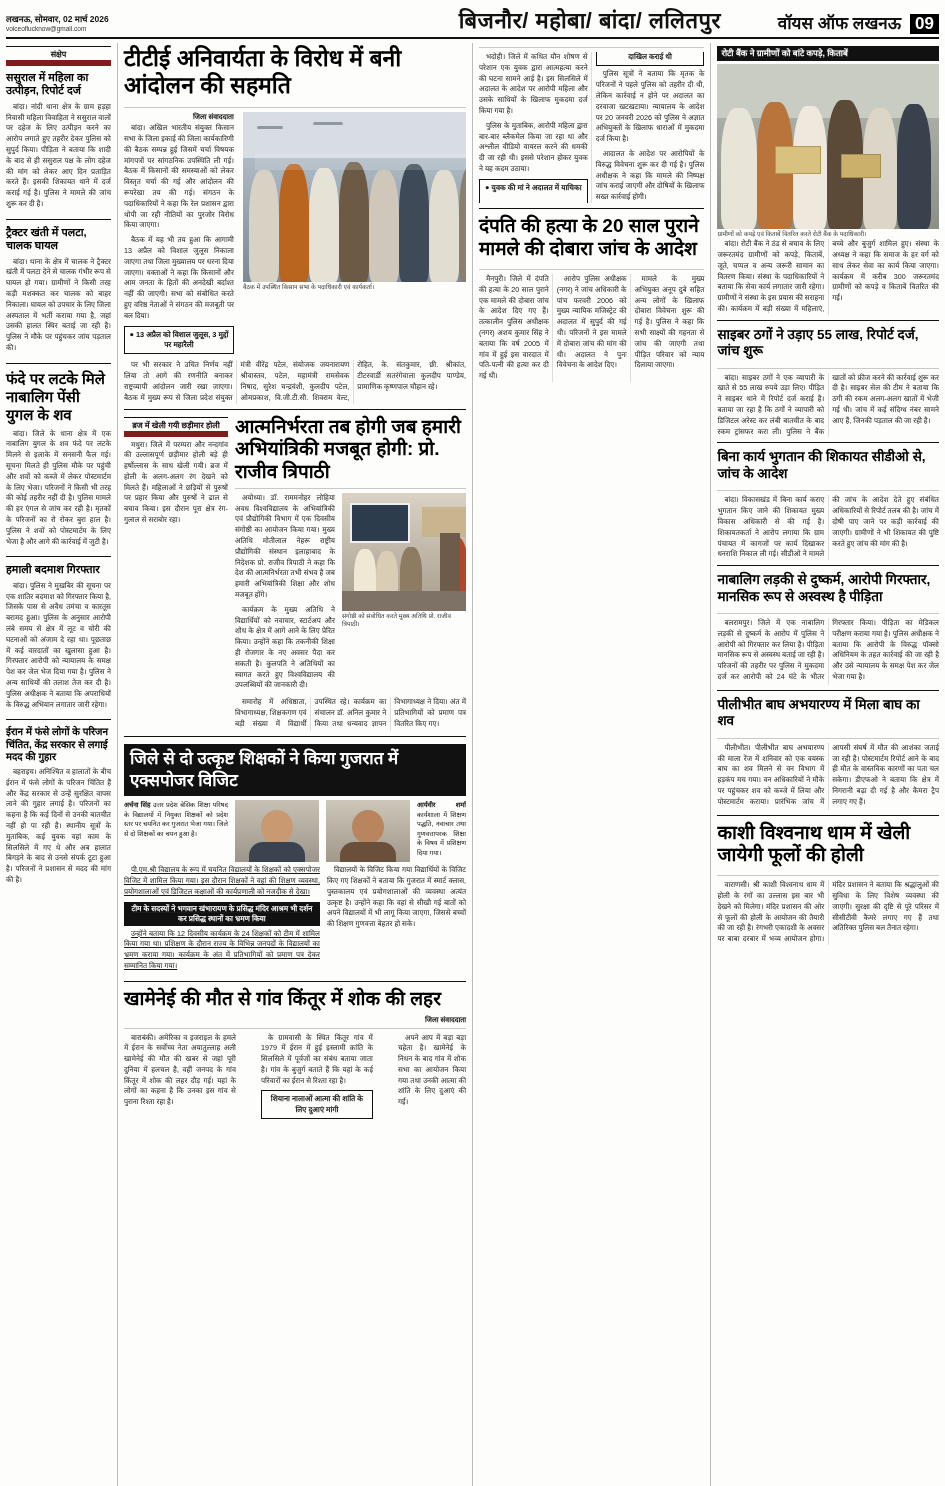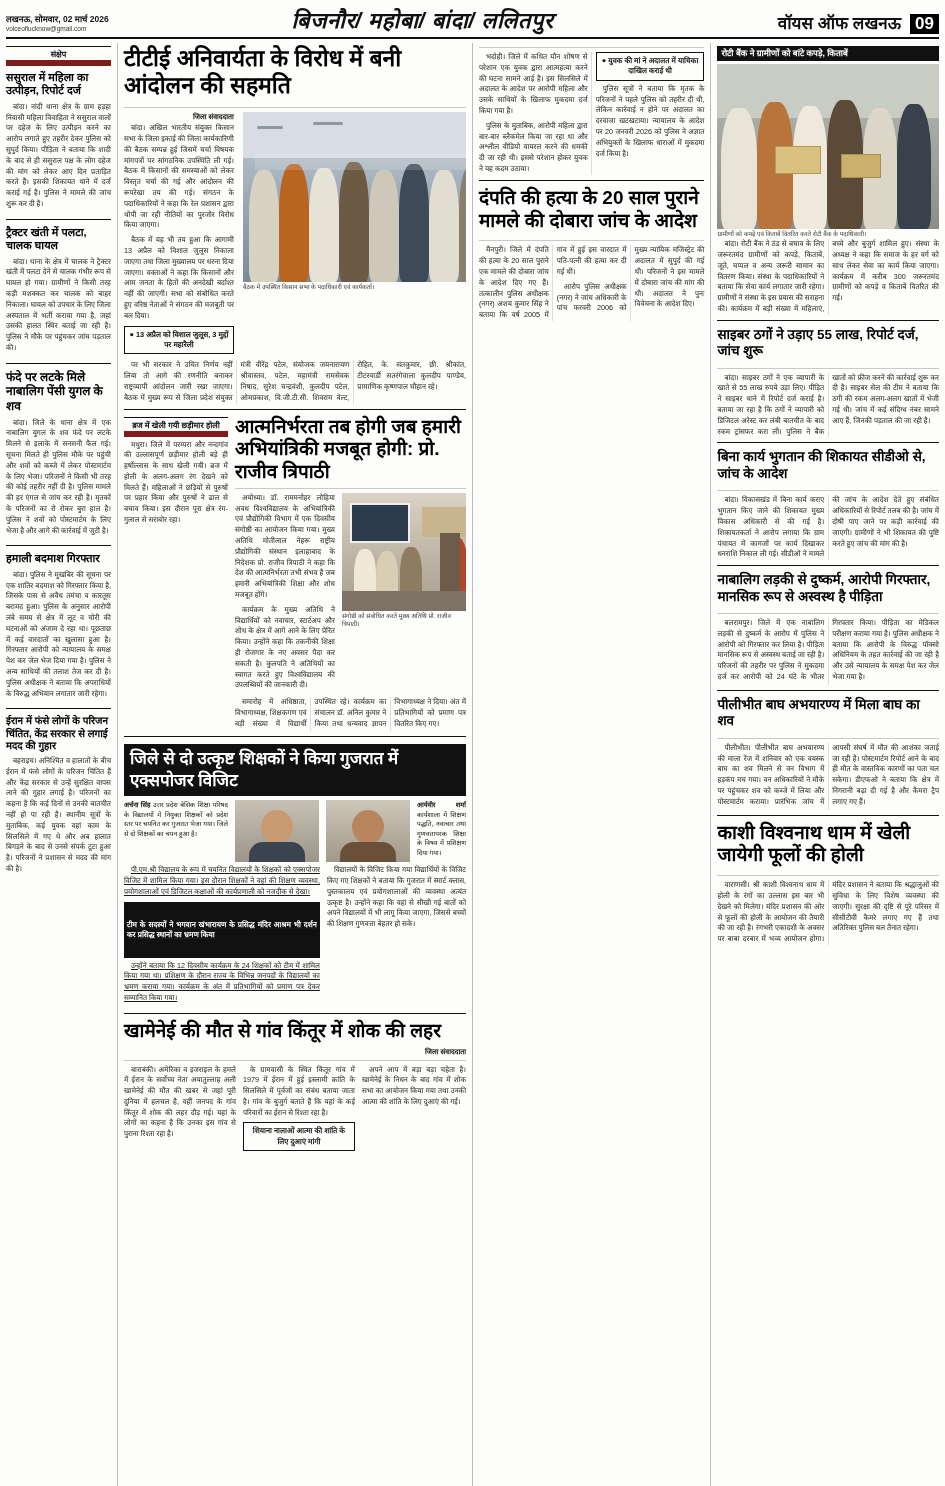--- a/index.html
+++ b/index.html
@@ -11,21 +11,21 @@
     color: #111;
     overflow: hidden;
   }
   .page { width:945px; height:1486px; position:relative; padding:4px 6px; }
 
   
   .masthead { display:flex; align-items:flex-end; border-bottom:2px solid #111; padding-bottom:3px; }
   .mast-left { width:118px; font-size:8px; line-height:1.35; }
   .mast-left .date { font-weight:bold; font-size:8.5px; }
   .mast-left .mail { font-size:6.5px; color:#333; }
-  .mast-center { flex:1; text-align:center;font-style:italic; }
+  .mast-center { flex:1; text-align:right; }
   .mast-center .edition {
     font-size:22px; font-weight:bold; letter-spacing:.5px;
   }
   .mast-right { width:218px; text-align:right; display:flex; align-items:flex-end; justify-content:flex-end; gap:9px; }
   .mast-right .brand { font-size:17px; font-weight:bold; }
   .mast-right .pageno {
     background:#000000; color:#fff; font-size:17px; font-weight:bold;
     padding:0 5px; line-height:1.15;
   }
 
@@ -78,21 +78,21 @@
   .ph-people { background:#8d97a0; }
   .ph-hall  { background:#9aa6b2; }
   .fig { position:absolute; border-radius:40% 40% 12% 12%; }
   .portrait-box { width:84px; }
   .portrait-img { width:84px; height:62px; background:#b3aea4; position:relative; overflow:hidden; }
   .ptext { font-size:6.6px; line-height:1.45; text-align:justify; }
   .pname { font-size:6.6px; font-weight:bold; }
 
   .blackbar {
     background:#111; color:#fff; font-size:7.4px; font-weight:bold;
-    padding:18px 3px; line-height:1.35; margin:3px 0;
+    text-align:center; padding:2px 3px; line-height:1.35; margin:3px 0;
   }
 </style>
 </head>
 <body>
 
 <div class="page">
 
   <div class="masthead">
     <div class="mast-left">
       <div class="date">लखनऊ, सोमवार, 02 मार्च 2026</div>
@@ -117,21 +117,21 @@
           <p>बांदा। नांदी थाना क्षेत्र के ग्राम हड़हा निवासी महिला विवाहिता ने ससुराल वालों पर दहेज के लिए उत्पीड़न करने का आरोप लगाते हुए तहरीर देकर पुलिस को सुपुर्द किया। पीड़िता ने बताया कि शादी के बाद से ही ससुराल पक्ष के लोग दहेज की मांग को लेकर आए दिन प्रताड़ित करते हैं। इसकी शिकायत थाने में दर्ज कराई गई है। पुलिस ने मामले की जांच शुरू कर दी है।</p>
         </div>
       <div class="rulel"></div>
 
       <h2 class="head" style="font-size:11px">ट्रैक्टर खंती में पलटा, चालक घायल</h2>
       <div class="hl">
           <p>बांदा। थाना के क्षेत्र में चालक ने ट्रैक्टर खंती में पलटा देने से चालक गंभीर रूप से घायल हो गया। ग्रामीणों ने किसी तरह कड़ी मशक्कत कर चालक को बाहर निकाला। घायल को उपचार के लिए जिला अस्पताल में भर्ती कराया गया है, जहां उसकी हालत स्थिर बताई जा रही है। पुलिस ने मौके पर पहुंचकर जांच पड़ताल की।</p>
         </div>
       <div class="rulel"></div>
 
-      <h2 class="head" style="font-size:12px">फंदे पर लटके मिले नाबालिग पेंसी युगल के शव</h2>
+      <h2 class="head" style="font-size:15px">फंदे पर लटके मिले नाबालिग पेंसी युगल के शव</h2>
       <div class="hl">
           <p>बांदा। जिले के थाना क्षेत्र में एक नाबालिग युगल के शव फंदे पर लटके मिलने से इलाके में सनसनी फैल गई। सूचना मिलते ही पुलिस मौके पर पहुंची और शवों को कब्जे में लेकर पोस्टमार्टम के लिए भेजा। परिजनों ने किसी भी तरह की कोई तहरीर नहीं दी है। पुलिस मामले की हर एंगल से जांच कर रही है। मृतकों के परिजनों का रो रोकर बुरा हाल है। पुलिस ने शवों को पोस्टमार्टम के लिए भेजा है और आगे की कार्रवाई में जुटी है।</p>
         </div>
       <div class="rulel"></div>
 
       <h2 class="head" style="font-size:11px">हमाली बदमाश गिरफ्तार</h2>
       <div class="hl">
           <p>बांदा। पुलिस ने मुखबिर की सूचना पर एक शातिर बदमाश को गिरफ्तार किया है, जिसके पास से अवैध तमंचा व कारतूस बरामद हुआ। पुलिस के अनुसार आरोपी लंबे समय से क्षेत्र में लूट व चोरी की घटनाओं को अंजाम दे रहा था। पूछताछ में कई वारदातों का खुलासा हुआ है। गिरफ्तार आरोपी को न्यायालय के समक्ष पेश कर जेल भेज दिया गया है। पुलिस ने अन्य साथियों की तलाश तेज कर दी है। पुलिस अधीक्षक ने बताया कि अपराधियों के विरुद्ध अभियान लगातार जारी रहेगा।</p>
         </div>
       <div class="rulel"></div>
@@ -259,21 +259,21 @@
           </div>
         </div>
       </div>
 
       <div class="rulel"></div>
 
       <div>
         <h2 class="head big">खामेनेई की मौत से गांव किंतूर में शोक की लहर</h2>
         <div class="byline">जिला संवाददाता</div>
         <div class="rulethin"></div>
-        <div style="display:flex;gap:7px;" class="hl">
+        <div style="display:flex;gap:25px;" class="hl">
           <div style="width:112px;">
               <p>बाराबंकी। अमेरिका व इजराइल के हमले में ईरान के सर्वोच्च नेता अयातुल्लाह अली खामेनेई की मौत की खबर से जहां पूरी दुनिया में हलचल है, वहीं जनपद के गांव किंतूर में शोक की लहर दौड़ गई। यहां के लोगों का कहना है कि उनका इस गांव से पुराना रिश्ता रहा है।</p>
             </div>
           <div style="width:112px;">
             <p>के ग्रामवासी के स्थित किंतूर गांव में 1979 में ईरान में हुई इस्लामी क्रांति के सिलसिले में पूर्वजों का संबंध बताया जाता है। गांव के बुजुर्ग बताते हैं कि यहां के कई परिवारों का ईरान से रिश्ता रहा है।</p>
             <div class="boxnote">शियाना नालाओं आत्मा की शांति के लिए दुआएं मांगी</div>
           </div>
           <div style="flex:1;">
               <p>अपने आप में बड़ा बड़ा चहेता है। खामेनेई के निधन के बाद गांव में शोक सभा का आयोजन किया गया तथा उनकी आत्मा की शांति के लिए दुआएं की गईं।</p>
             </div>
@@ -283,29 +283,31 @@
 
     <div class="vrule"></div>
 
     <div class="col c3">
       <div class="rulethin"></div>
       <div class="hl cols2">
         <p>भदोही। जिले में कथित यौन शोषण से परेशान एक युवक द्वारा आत्महत्या करने की घटना सामने आई है। इस सिलसिले में अदालत के आदेश पर आरोपी महिला और उसके साथियों के खिलाफ मुकदमा दर्ज किया गया है।</p>
         <p>पुलिस के मुताबिक, आरोपी महिला द्वारा बार-बार ब्लैकमेल किया जा रहा था और अश्लील वीडियो वायरल करने की धमकी दी जा रही थी। इससे परेशान होकर युवक ने यह कदम उठाया।</p>
         <div class="boxnote">● युवक की मां ने अदालत में याचिका दाखिल कराई थी</div>
         <p>पुलिस सूत्रों ने बताया कि मृतक के परिजनों ने पहले पुलिस को तहरीर दी थी, लेकिन कार्रवाई न होने पर अदालत का दरवाजा खटखटाया। न्यायालय के आदेश पर 20 जनवरी 2026 को पुलिस ने अज्ञात अभियुक्तों के खिलाफ धाराओं में मुकदमा दर्ज किया है।</p>
+        <p>आदालत के आदेश पर आरोपियों के विरुद्ध विवेचना शुरू कर दी गई है। पुलिस अधीक्षक ने कहा कि मामले की निष्पक्ष जांच कराई जाएगी और दोषियों के खिलाफ सख्त कार्रवाई होगी।</p>
       </div>
 
       <div class="rulel"></div>
 
       <h2 class="head big center">दंपति की हत्या के 20 साल पुराने मामले की दोबारा जांच के आदेश</h2>
       <div class="rulethin"></div>
       <div class="hl cols3">
         <p>मैनपुरी। जिले में दंपति की हत्या के 20 साल पुराने एक मामले की दोबारा जांच के आदेश दिए गए हैं। तत्कालीन पुलिस अधीक्षक (नगर) अशय कुमार सिंह ने बताया कि वर्ष 2005 में गांव में हुई इस वारदात में पति-पत्नी की हत्या कर दी गई थी।</p>
         <p>आरोप पुलिस अधीक्षक (नगर) ने जांच अधिकारी के पांच फरवरी 2006 को मुख्य न्यायिक मजिस्ट्रेट की अदालत में सुपुर्द की गई थी। परिजनों ने इस मामले में दोबारा जांच की मांग की थी। अदालत ने पुनः विवेचना के आदेश दिए।</p>
+        <p>मामले के मुख्य अभियुक्त अनूप दुबे सहित अन्य लोगों के खिलाफ दोबारा विवेचना शुरू की गई है। पुलिस ने कहा कि सभी साक्ष्यों की गहनता से जांच की जाएगी तथा पीड़ित परिवार को न्याय दिलाया जाएगा।</p>
       </div>
     </div>
 
     <div class="vrule"></div>
 
     <div class="col c4">
       <div class="invbar">रोटी बैंक ने ग्रामीणों को बांटे कपड़े, किताबें</div>
       <div class="photo" style="height:165px;">
         <div style="position:absolute;inset:0;background:linear-gradient(180deg,#b7bcb4,#8b8f86);"></div>
         <div style="position:absolute;left:0;right:0;top:0;height:54px;background:#c9ccc3;"></div>

